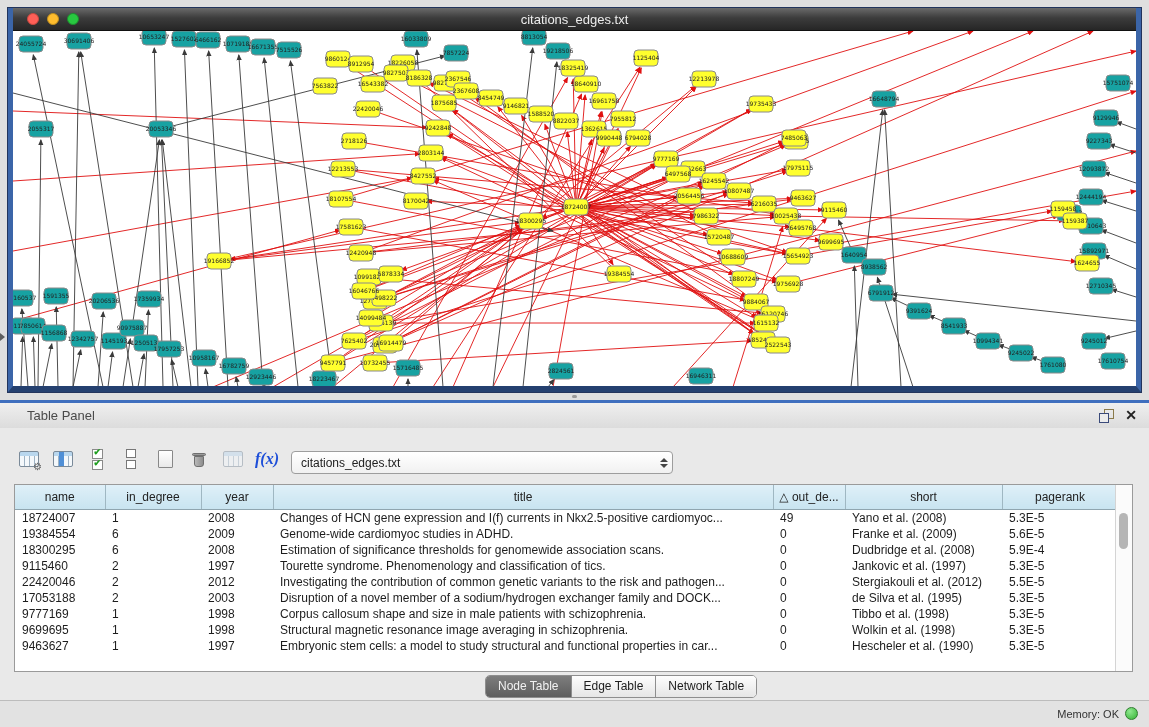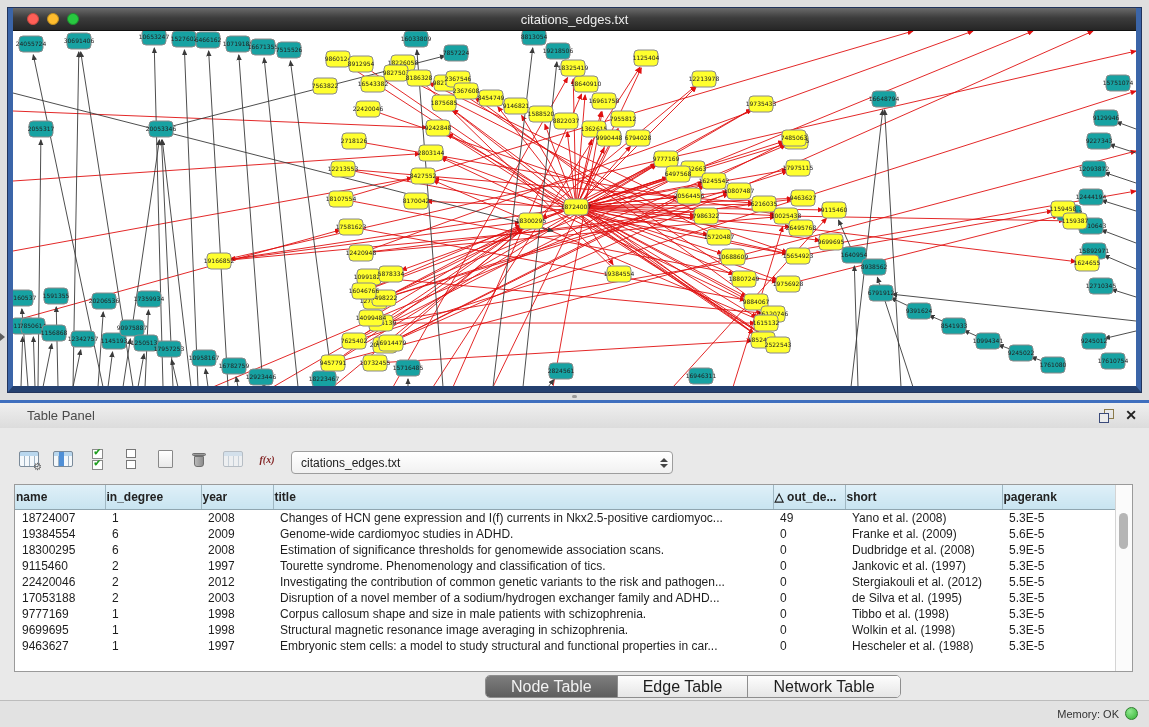--- a/index.html
+++ b/index.html
@@ -64,53 +64,53 @@
   .checks{display:flex;flex-direction:column;gap:1px;}
   .chk{width:9px;height:8px;border:1px solid #8a8a8a;background:#fff;position:relative;font-size:9px;line-height:8px;color:#1f9e1f;font-weight:bold;}
   .chk span{position:absolute;left:1px;top:-2px;}
   .pairbox{display:flex;flex-direction:column;gap:2px;}
   .pbox{width:8px;height:7px;border:1px solid #777;background:#fff;}
   .doc{width:13px;height:16px;border:1px solid #888;border-radius:1px;background:linear-gradient(#fff,#e9e9e9);}
   .trash{position:relative;width:14px;height:17px;}
   .trash .lid{position:absolute;left:0;top:2px;width:14px;height:3px;background:#9a9a9a;border-radius:2px;border:1px solid #6f6f6f;box-sizing:border-box;}
   .trash .body{position:absolute;left:2px;top:5px;width:10px;height:11px;background:linear-gradient(90deg,#b9b9b9,#8d8d8d);border:1px solid #6f6f6f;border-radius:0 0 3px 3px;box-sizing:border-box;}
   .tbtn.disabled{opacity:.45;cursor:default;}
-  .fx{font-family:"Liberation Serif",serif;font-style:italic;font-weight:bold;font-size:10px;color:#7f1d1d;}
+  .fx{font-family:"Liberation Serif",serif;font-style:italic;font-weight:bold;font-size:16px;color:#1d4ed8;}
   .combo{
     position:absolute;left:291px;top:23px;width:380px;height:21px;
     background:linear-gradient(#ffffff,#f1f1f1);border:1px solid #9d9d9d;border-radius:4px;
     display:flex;align-items:center;cursor:pointer;
   }
   .combo .val{flex:1;font-size:12px;color:#222;padding-left:9px;}
   .stepper{width:16px;height:100%;display:flex;flex-direction:column;align-items:center;justify-content:center;gap:2px;}
   .tri-up{width:0;height:0;border-left:4px solid transparent;border-right:4px solid transparent;border-bottom:4px solid #444;}
   .tri-dn{width:0;height:0;border-left:4px solid transparent;border-right:4px solid transparent;border-top:4px solid #444;}
   
   .grid-wrap{
     position:absolute;left:14px;top:56px;width:1119px;height:188px;
     border:1px solid #9a9a9a;background:#fff;box-sizing:border-box;overflow:hidden;
   }
   table.grid{border-collapse:collapse;table-layout:fixed;width:1103px;font-size:12px;color:#1d1d1d;}
   table.grid th{
     height:22px;background:linear-gradient(#dff0f8,#c8e4f0);
     border-right:1px solid #9fb7c2;border-bottom:1px solid #8fa5af;
-    font-weight:bold;font-size:12px;color:#222;text-align:left;overflow:hidden;white-space:nowrap;
+    font-weight:normal;font-size:12px;color:#222;text-align:center;overflow:hidden;white-space:nowrap;
   }
   table.grid td{
     height:16px;padding:0 0 0 7px;border:none;overflow:hidden;white-space:nowrap;text-overflow:clip;
   }
   .vscroll{position:absolute;right:0;top:0;bottom:0;width:16px;background:#fbfbfb;border-left:1px solid #d4d4d4;}
   .vthumb{position:absolute;left:3px;top:28px;width:9px;height:36px;border-radius:5px;background:#b5b5b5;}
   
   .segmented{
     position:absolute;left:485px;top:247px;height:21px;display:flex;
     border:1px solid #8e8e8e;border-radius:5px;overflow:hidden;background:#fff;
   }
   .seg{
-    padding:0 25px;font-size:16px;line-height:21px;color:#1d1d1d;
+    padding:0 12px;font-size:12px;line-height:21px;color:#1d1d1d;
     background:linear-gradient(#fdfdfd,#e6e6e6);border-right:1px solid #8e8e8e;cursor:pointer;
   }
   .seg:last-child{border-right:none;}
   .seg.active{background:linear-gradient(#7d7d7d,#5e5e5e);color:#f2f2f2;}
   
   .status{position:absolute;left:0;top:700px;width:1149px;height:27px;background:#e2e2e2;border-top:1px solid #bcbcbc;}
   .mem-label{position:absolute;right:30px;top:7px;font-size:11px;color:#333;}
   .mem-dot{position:absolute;right:11px;top:6px;width:13px;height:13px;border-radius:50%;
     background:radial-gradient(circle at 35% 30%,#8fe88f,#35b335);border:1px solid #2f7d2f;box-sizing:border-box;}
   .west-grip{position:absolute;left:0px;top:333px;width:0;height:0;
@@ -953,21 +953,21 @@
             <td>Franke et al. (2009)</td>
             <td>5.6E-5</td>
           </tr>
           <tr>
             <td>18300295</td>
             <td>6</td>
             <td>2008</td>
             <td>Estimation of significance thresholds for genomewide association scans.</td>
             <td>0</td>
             <td>Dudbridge et al. (2008)</td>
-            <td>5.9E-5</td>
+            <td>5.9E-4</td>
           </tr>
           <tr>
             <td>9115460</td>
             <td>2</td>
             <td>1997</td>
             <td>Tourette syndrome. Phenomenology and classification of tics.</td>
             <td>0</td>
             <td>Jankovic et al. (1997)</td>
             <td>5.3E-5</td>
           </tr>
@@ -977,21 +977,21 @@
             <td>2012</td>
             <td>Investigating the contribution of common genetic variants to the risk and pathogen...</td>
             <td>0</td>
             <td>Stergiakouli et al. (2012)</td>
             <td>5.5E-5</td>
           </tr>
           <tr>
             <td>17053188</td>
             <td>2</td>
             <td>2003</td>
-            <td>Disruption of a novel member of a sodium/hydrogen exchanger family and ADHD...</td>
+            <td>Disruption of a novel member of a sodium/hydrogen exchanger family and DOCK...</td>
             <td>0</td>
             <td>de Silva et al. (1995)</td>
             <td>5.3E-5</td>
           </tr>
           <tr>
             <td>9777169</td>
             <td>1</td>
             <td>1998</td>
             <td>Corpus callosum shape and size in male patients with schizophrenia.</td>
             <td>0</td>
@@ -1006,21 +1006,21 @@
             <td>0</td>
             <td>Wolkin et al. (1998)</td>
             <td>5.3E-5</td>
           </tr>
           <tr>
             <td>9463627</td>
             <td>1</td>
             <td>1997</td>
             <td>Embryonic stem cells: a model to study structural and functional properties in car...</td>
             <td>0</td>
-            <td>Hescheler et al. (1988)</td>
+            <td>Hescheler et al. (1990)</td>
             <td>5.3E-5</td>
           </tr>
         </tbody>
     </table>
     <div class="vscroll">
       <div class="vthumb"></div>
     </div>
   </div>
 
   <div class="segmented" id="tab-strip">

